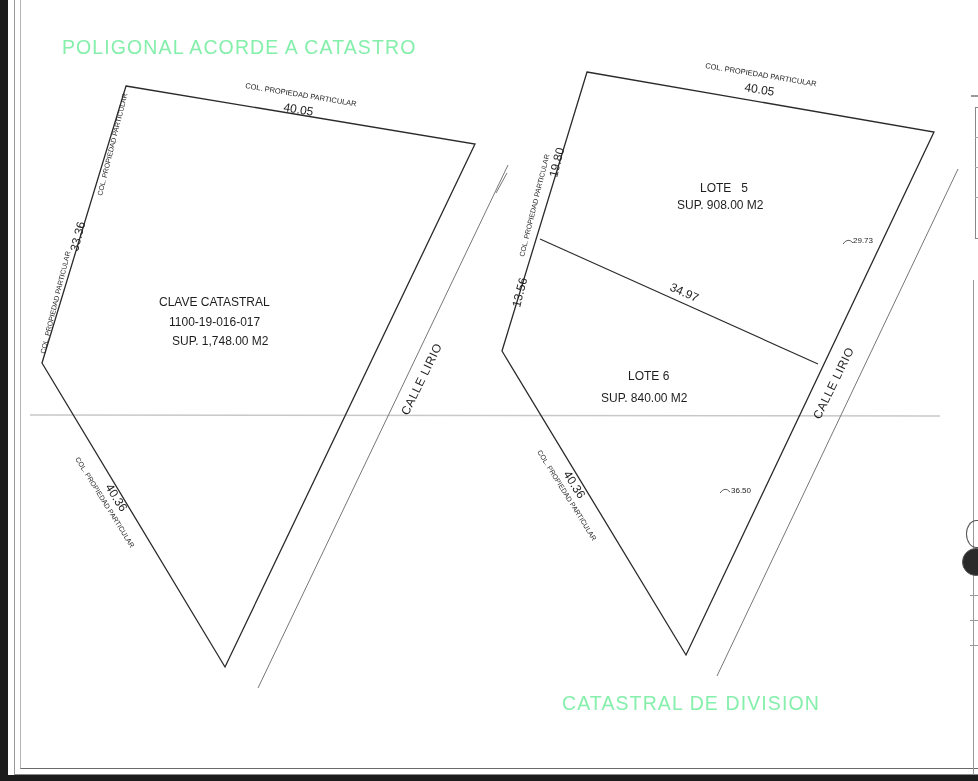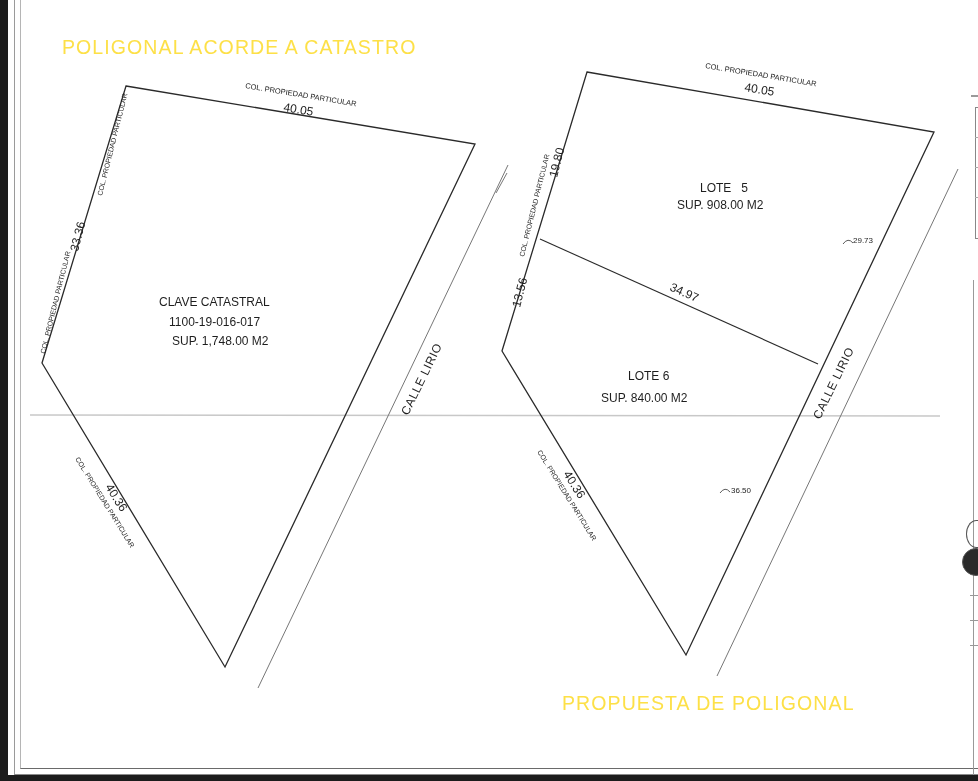--- a/index.html
+++ b/index.html
@@ -1,42 +1,42 @@
 <!DOCTYPE html>
 <html><head>
 <meta charset="utf-8">
 <style>
   html, body { margin: 0; padding: 0; background: #1c1c1c; }
   body { width: 978px; height: 781px; position: relative; overflow: hidden; font-family: "Liberation Sans", sans-serif; }
   .sheet { position: absolute; left: 8px; top: 0; width: 970px; height: 775px; background: #ffffff; }
   .frame-outer { position: absolute; left: 14px; top: -2px; width: 975px; height: 776px; border-left: 1px solid #9a9a9a; border-bottom: 1px solid #8a8a8a; }
   .frame-inner { position: absolute; left: 20px; top: -2px; width: 970px; height: 770px; border-left: 1px solid #b5b5b5; border-bottom: 1px solid #6a6a6a; }
   .bottom-band { position: absolute; left: 0; top: 775px; width: 978px; height: 6px; background: #1c1c1c; }
-  .title { position: absolute; font-size: 19.5px; letter-spacing: 1.1px; color: #fde047; white-space: nowrap; }
+  .title { position: absolute; font-size: 19.5px; letter-spacing: 1.1px; color: #86efac; white-space: nowrap; }
   .title-left { left: 62px; top: 36px; }
   .title-right { left: 562px; top: 692px; }
   svg.drawing { position: absolute; left: 0; top: 0; }
   svg text { font-family: "Liberation Sans", sans-serif; fill: #1e1e1e; }
   .right-panel { position: absolute; left: 971px; top: 95px; width: 10px; height: 160px; border-top: 2px solid #9a9a9a; }
   .right-panel .box { position: absolute; left: 4px; top: 10px; width: 8px; height: 130px; border: 1px solid #888; }
   .right-panel .rule { position: absolute; left: 4px; width: 8px; border-top: 1px solid #aaa; }
   .seal { position: absolute; left: 962px; top: 548px; width: 26px; height: 26px; border-radius: 50%; background: #2a2a2a; border: 1px solid #555; }
   .seal-arc { position: absolute; left: 966px; top: 520px; width: 20px; height: 26px; border: 1px solid #555; border-right: none; border-radius: 50% 0 0 50%; }
   .side-line { position: absolute; left: 973px; top: 280px; width: 1px; height: 495px; background: #999; }
   .side-tick { position: absolute; left: 970px; width: 8px; border-top: 1px solid #999; }
 </style>
 </head>
 <body>
 
 <div class="sheet"></div>
 <div class="frame-outer"></div>
 <div class="frame-inner"></div>
 
 <div class="title title-left">POLIGONAL ACORDE A CATASTRO</div>
-<div class="title title-right">PROPUESTA DE POLIGONAL</div>
+<div class="title title-right">CATASTRAL DE DIVISION</div>
 
 <svg class="drawing" width="978" height="781" viewBox="0 0 978 781">
 
   <line x1="30" y1="415" x2="940" y2="416" stroke="#c8c8c8" stroke-width="1.5"></line>
 
   <g>
     <polygon points="126,86 475,144 225,667 42,363" fill="none" stroke="#2a2a2a" stroke-width="1.3"></polygon>
     <line x1="508" y1="165" x2="258" y2="688" stroke="#777" stroke-width="1"></line>
 
     <text font-size="7.5" transform="translate(245,88) rotate(9.4)">COL. PROPIEDAD PARTICULAR</text>

